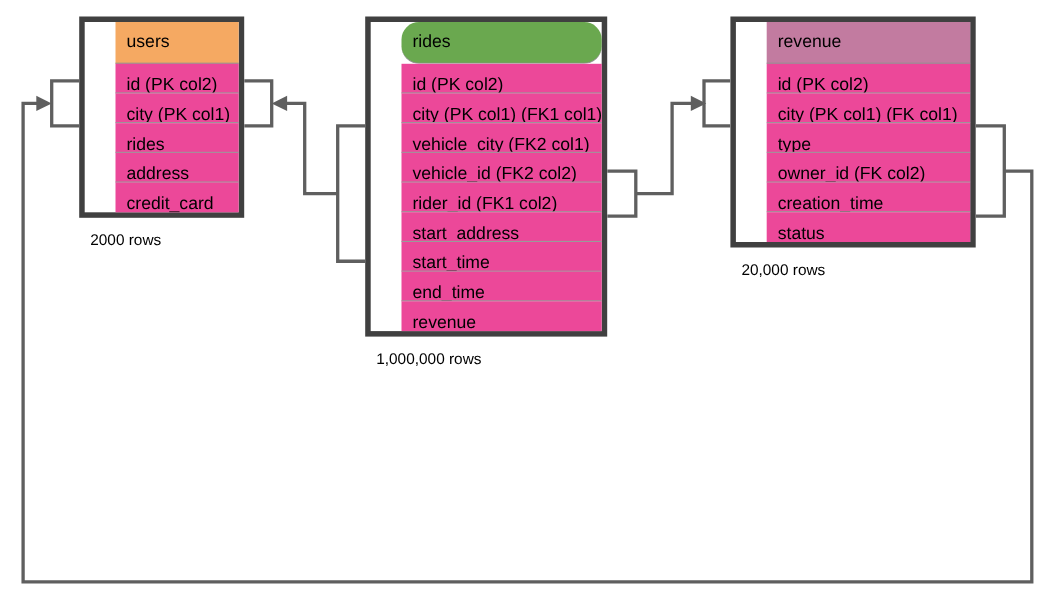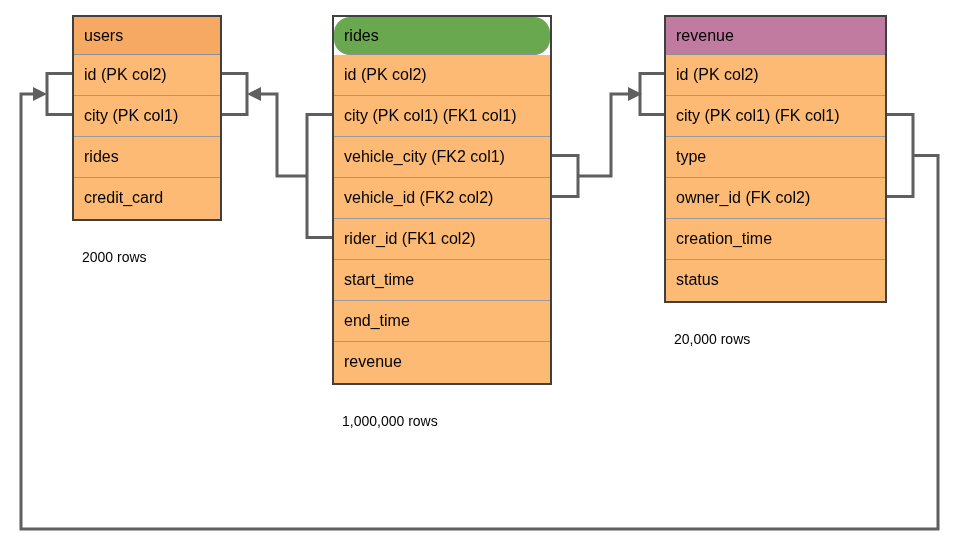--- a/index.html
+++ b/index.html
@@ -1,35 +1,35 @@
 <!DOCTYPE html>
 <html><head>
 <meta charset="utf-8">
 <style>
   * { box-sizing: border-box; margin: 0; padding: 0; }
   html, body { width: 960px; height: 540px; background: #ffffff; }
   body { font-family: "Liberation Sans", sans-serif; color: #000; }
   .canvas { position: relative; width: 960px; height: 540px; overflow: hidden; background: #fff; }
   svg.connectors { position: absolute; left: 0; top: 0; width: 960px; height: 540px; }
   .tbl-wrap { position: absolute; }
-  .tbl { background: #fff; border: 2px solid #404040; }
+  .tbl { background: #fff; border: 5px solid #404040; padding-left: 28px; }
   .thead {
     height: 38px; line-height: 37px; padding: 0 10px;
     font-size: 16px; border-bottom: 1px solid #8f8f8f; white-space: nowrap;
   }
   .thead.users    { background: #f5a962; }
   .thead.rides    { background: #6aa84f; border-radius: 16px; }
   .thead.vehicles { background: #c27ba0; }
   .trow {
-    height: 41px; line-height: 40px; padding: 0 10px;
+    height: 27px; line-height: 40px; padding: 0 10px;
     font-size: 16px; border-bottom: 1px solid #9a9a9a;
-    white-space: nowrap; overflow: hidden; background: #fdba74;
+    white-space: nowrap; overflow: hidden; background: #ec4899;
   }
   .trow:last-child { border-bottom: none; }
-  .rowcount { margin: 28px 0 0 10px; font-size: 14px; color: #000; }
+  .rowcount { margin: 12px 0 0 10px; font-size: 14px; color: #000; }
   .wrap-users    { left: 72px;  top: 15px; width: 150px; }
   .wrap-rides    { left: 332px; top: 15px; width: 220px; }
   .wrap-vehicles { left: 664px; top: 15px; width: 223px; }
   polyline { fill: none; stroke: #5f5f5f; stroke-width: 3; }
   polygon  { fill: #5f5f5f; stroke: none; }
 </style>
 </head>
 <body>
 
 <div class="canvas">
@@ -51,33 +51,35 @@
     <polygon points="47,94 33,87 33,101"></polygon>
     <polyline points="72,73.5 47,73.5 47,114.5 72,114.5"></polyline>
   </svg>
 
   <div class="tbl-wrap wrap-users">
     <div class="tbl">
       <div class="thead users">users</div>
       <div class="trow">id (PK col2)</div>
       <div class="trow">city (PK col1)</div>
       <div class="trow">rides</div>
+      <div class="trow">address</div>
       <div class="trow">credit_card</div>
     </div>
     <div class="rowcount">2000 rows</div>
   </div>
 
   <div class="tbl-wrap wrap-rides">
     <div class="tbl">
       <div class="thead rides">rides</div>
       <div class="trow">id (PK col2)</div>
       <div class="trow">city (PK col1) (FK1 col1)</div>
       <div class="trow">vehicle_city (FK2 col1)</div>
       <div class="trow">vehicle_id (FK2 col2)</div>
       <div class="trow">rider_id (FK1 col2)</div>
+      <div class="trow">start_address</div>
       <div class="trow">start_time</div>
       <div class="trow">end_time</div>
       <div class="trow">revenue</div>
     </div>
     <div class="rowcount">1,000,000 rows</div>
   </div>
 
   <div class="tbl-wrap wrap-vehicles">
     <div class="tbl">
       <div class="thead vehicles">revenue</div>

